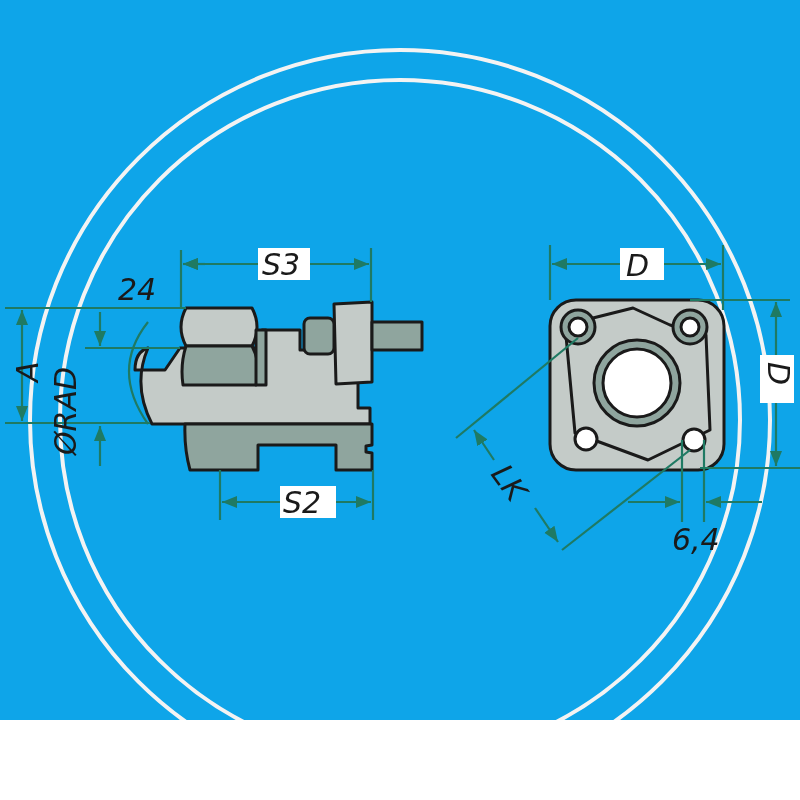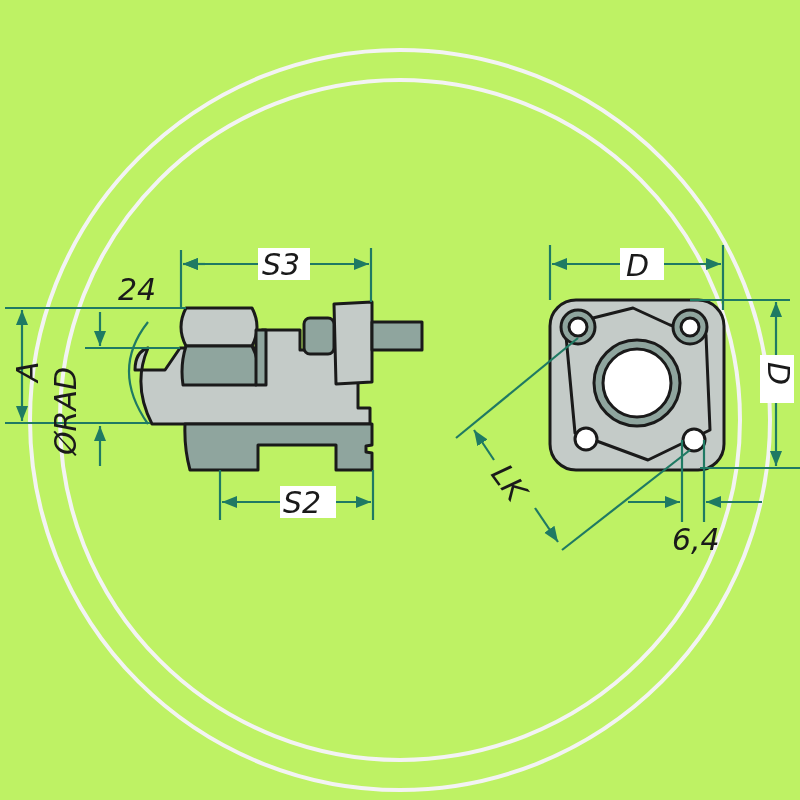--- a/index.html
+++ b/index.html
@@ -1,16 +1,16 @@
 <!DOCTYPE html>
 <html><head>
 <meta charset="utf-8">
 <style>
   html, body { margin:0; padding:0; background:#ffffff; }
-  #stage { position:relative; width:800px; height:800px; overflow:hidden; background:#bef264; }
+  #stage { position:relative; width:800px; height:720px; overflow:hidden; background:#0ea5e9; }
   svg { position:absolute; left:0; top:0; }
   .dim { stroke:#1f7a63; stroke-width:2.2; fill:none; }
   .outline { stroke:#1a1a1a; stroke-width:3; stroke-linejoin:round; }
   .lbl { font-family:"DejaVu Sans", sans-serif; font-style:italic; font-size:30px; fill:#1a1a1a; }
 </style>
 </head>
 <body>
 
 <div id="stage">
 <svg width="800" height="800" viewBox="0 0 800 800" xmlns="http://www.w3.org/2000/svg">

